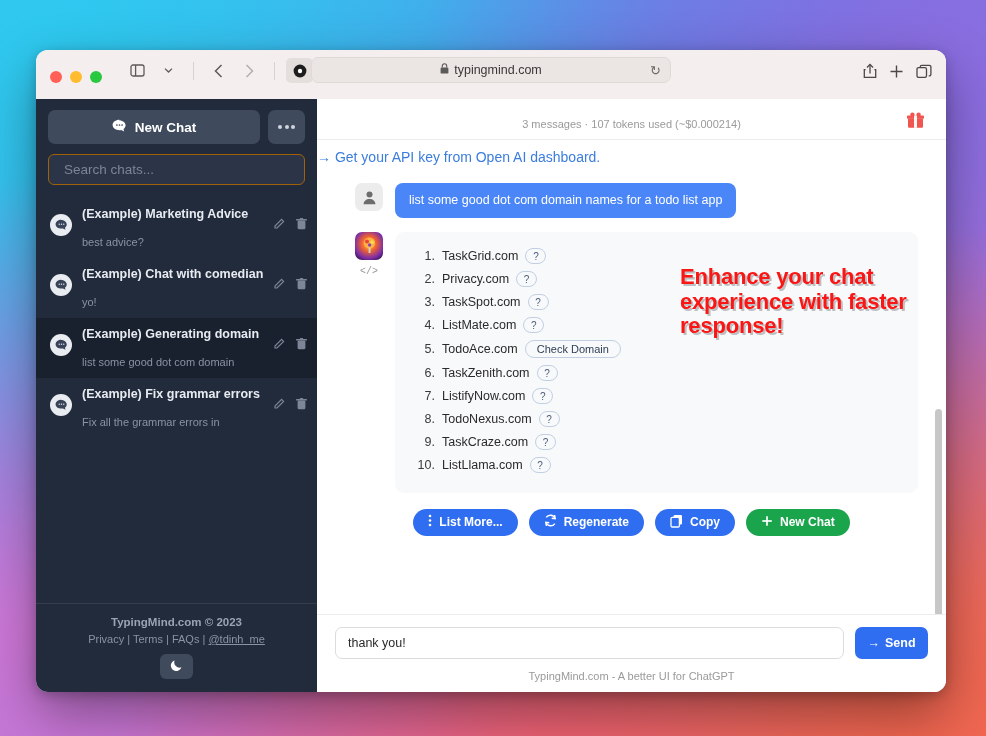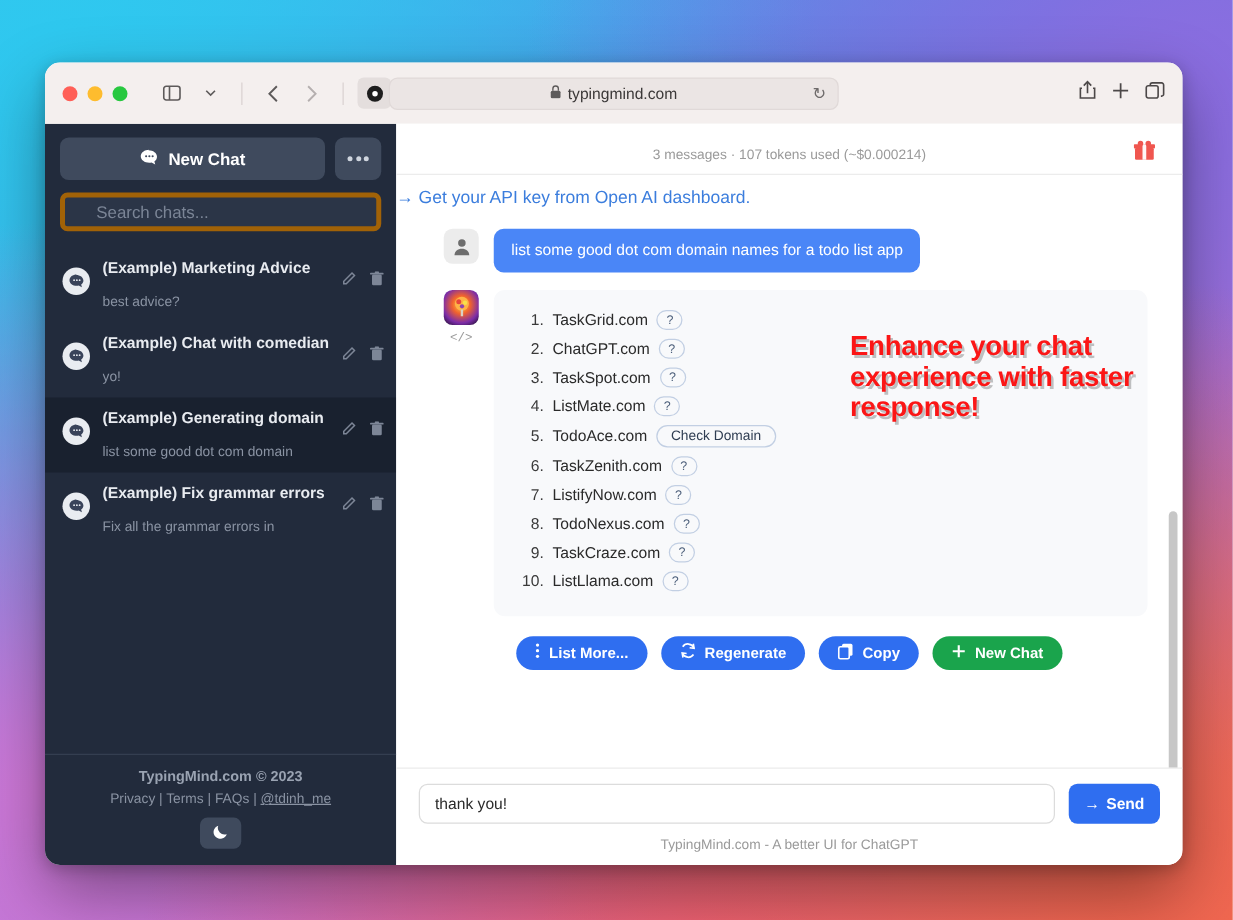--- a/index.html
+++ b/index.html
@@ -18,21 +18,21 @@
   
   .window{
     position:absolute; left:36px; top:50px; width:910px; height:642px;
     border-radius:12px; overflow:hidden;
     box-shadow:0 22px 54px rgba(0,0,0,.38), 0 3px 12px rgba(0,0,0,.22);
     display:flex; flex-direction:column; background:#fff;
   }
 
   
   .chrome{
-    height:49px; background:#f4efee; display:flex; align-items:center;
+    height:49px; background:#f4efee; display:flex; align-items:flex-end;
     padding:16px 14px; flex:0 0 49px; position:relative;
   }
   .traffic{ display:flex; gap:8px; align-items:center; }
   .dot{ width:12px; height:12px; border-radius:50%; }
   .dot.r{ background:#ff5f57; } .dot.y{ background:#febc2e; } .dot.g{ background:#28c840; }
 
   .chrome-icons{ display:flex; align-items:center; gap:4px; margin-left:22px; }
   .cbtn{
     width:27px; height:25px; display:flex; align-items:center; justify-content:center;
     border-radius:5px; color:#5d5a5a;
@@ -63,22 +63,22 @@
     flex:1; height:34px; background:#3f4a5d; border-radius:7px;
     display:flex; align-items:center; justify-content:center; gap:8px;
     color:#fff; font-size:13.5px; font-weight:bold;
   }
   .dots-btn{
     width:37px; height:34px; background:#3f4a5d; border-radius:7px;
     display:flex; align-items:center; justify-content:center; gap:2.5px;
   }
   .dots-btn i{ width:4px; height:4px; border-radius:50%; background:#cfd5de; display:block; }
   .search{
-    margin-top:10px; height:31px; background:#2b3547; border:4px solid #a16207;
-    border-radius:6px; display:flex; align-items:center; padding:0 25px;
+    margin-top:10px; height:31px; background:#2b3547; border:1px solid #a16207;
+    border-radius:6px; display:flex; align-items:center; padding:0 15px;
     font-size:13.5px; color:#7b8596;
   }
 
   .chatlist{ margin-top:13px; flex:1; overflow:hidden; }
   .chat-item{
     display:flex; align-items:flex-start; gap:10px;
     padding:9px 10px 10px 14px; position:relative;
   }
   .chat-item.sel{ background:#19212f; }
   .ci-icon{
@@ -478,21 +478,21 @@
 
           <div class="aicard">
             <ol class="domains">
               <li>
                 <span class="num">1.</span>
                 <span>TaskGrid.com</span>
                 <span class="qbadge">?</span>
               </li>
               <li>
                 <span class="num">2.</span>
-                <span>ChatGPT.com</span>
+                <span>Privacy.com</span>
                 <span class="qbadge">?</span>
               </li>
               <li>
                 <span class="num">3.</span>
                 <span>TaskSpot.com</span>
                 <span class="qbadge">?</span>
               </li>
               <li>
                 <span class="num">4.</span>
                 <span>ListMate.com</span>

